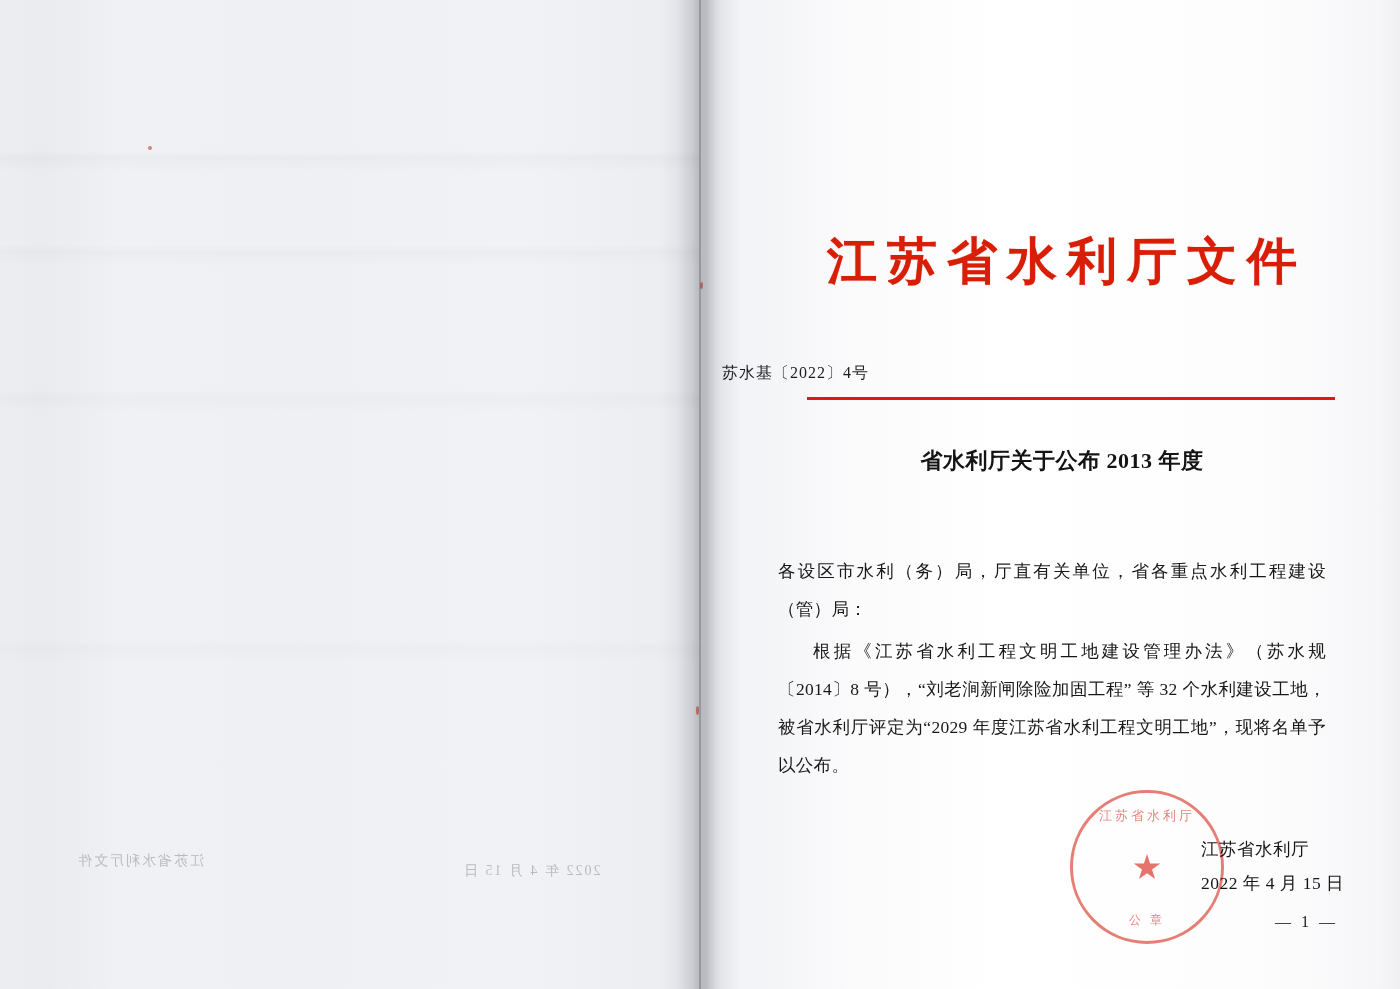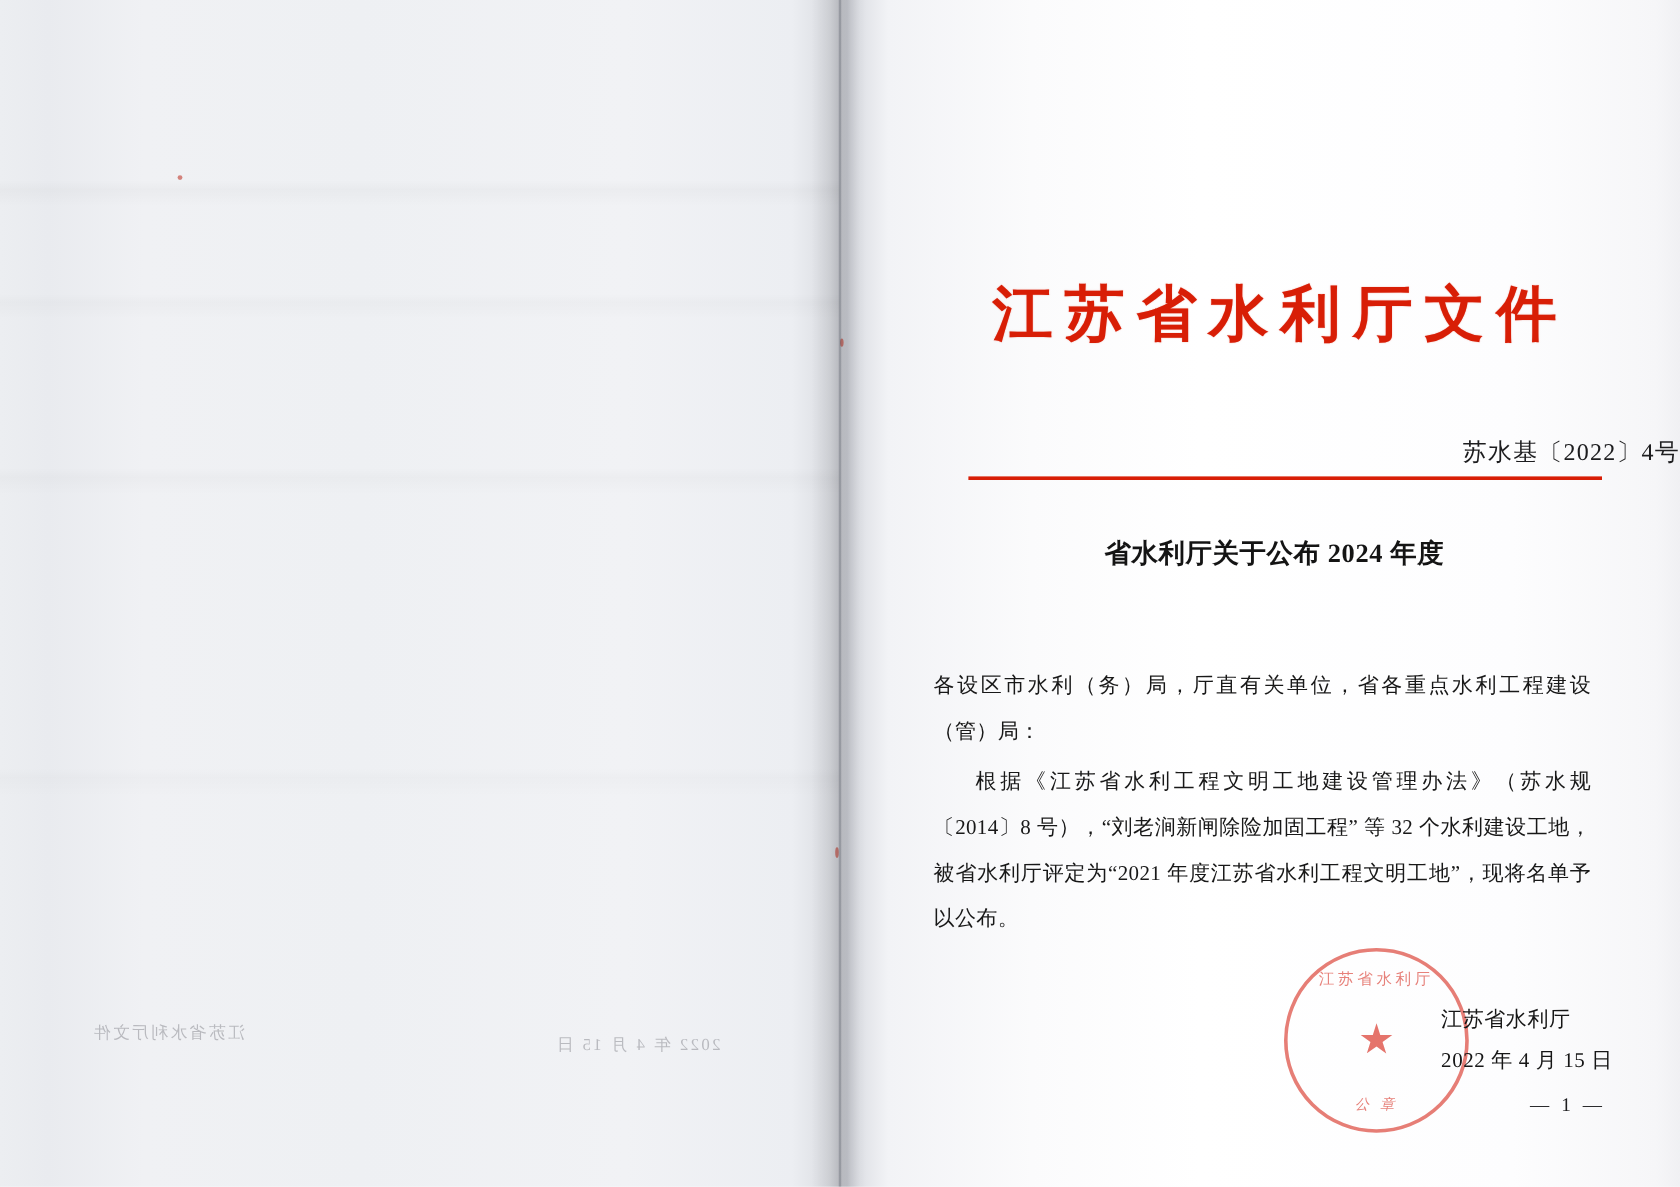--- a/index.html
+++ b/index.html
@@ -90,22 +90,22 @@
     letter-spacing: 10px;
     line-height: 1;
     text-shadow: 0 0 1px rgba(216,30,6,.5);
     white-space: nowrap;
   }
 
   .docnumber {
     position: absolute;
     left: 0; top: 363px;
     width: 678px;
-    text-align: right;
-    font-size: 20px;
+    text-align: left;
+    font-size: 16px;
     color: #1d1d1f;
     letter-spacing: 1px;
   }
 
   .redrule {
     position: absolute;
     left: 85px; top: 397px;
     width: 528px; height: 2.5px;
     background: #d81e06;
   }
@@ -190,21 +190,20 @@
     letter-spacing: 3px;
   }
   .seal .sealtext-bottom {
     position: absolute;
     left: 0; bottom: 12px;
     width: 148px;
     text-align: center;
     color: rgba(214,37,24,0.70);
     font-size: 12px;
     letter-spacing: 3px;
-    font-style: italic;
   }
 
   .page-number {
     position: absolute;
     right: 62px;
     bottom: 58px;
     font-size: 16px;
     color: #1d1d1f;
     letter-spacing: 3px;
   }
@@ -237,26 +236,26 @@
 
   <div id="doc">
 
     <div class="masthead">江苏省水利厅文件</div>
 
     <div class="docnumber">苏水基〔2022〕4号</div>
 
     <div class="redrule"></div>
 
     <div class="title">
-      <span>省水利厅关于公布 2024 年度</span>
+      <span>省水利厅关于公布 2013 年度</span>
     </div>
 
     <div class="body-text">
       <p>各设区市水利（务）局，厅直有关单位，省各重点水利工程建设（管）局：</p>
-      <p class="indent">根据《江苏省水利工程文明工地建设管理办法》（苏水规〔2014〕8 号），“刘老涧新闸除险加固工程” 等 32 个水利建设工地，被省水利厅评定为“2021 年度江苏省水利工程文明工地”，现将名单予以公布。</p>
+      <p class="indent">根据《江苏省水利工程文明工地建设管理办法》（苏水规〔2014〕8 号），“刘老涧新闸除险加固工程” 等 32 个水利建设工地，被省水利厅评定为“2029 年度江苏省水利工程文明工地”，现将名单予以公布。</p>
     </div>
 
 
     <div class="seal">
       <div class="sealtext">江苏省水利厅</div>
       <div class="star">★</div>
       <div class="sealtext-bottom">公 章</div>
     </div>
 
     <div class="signature">

